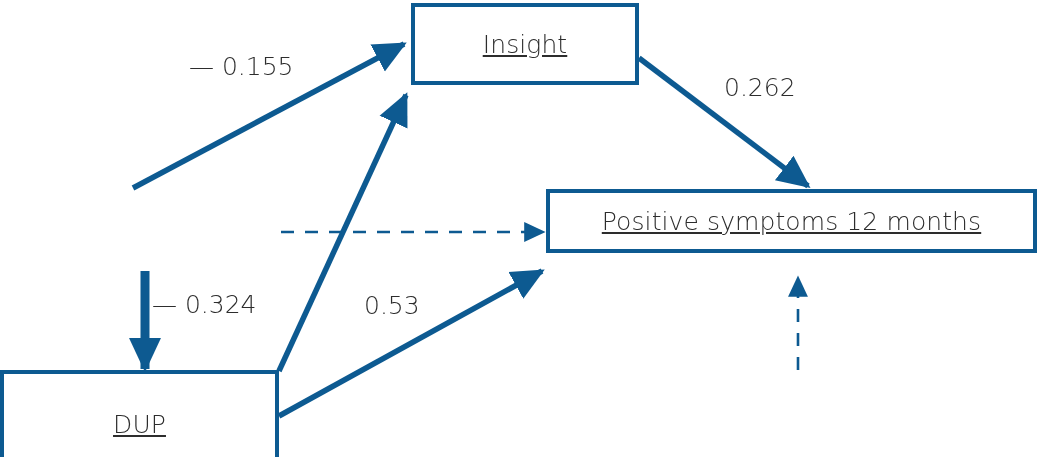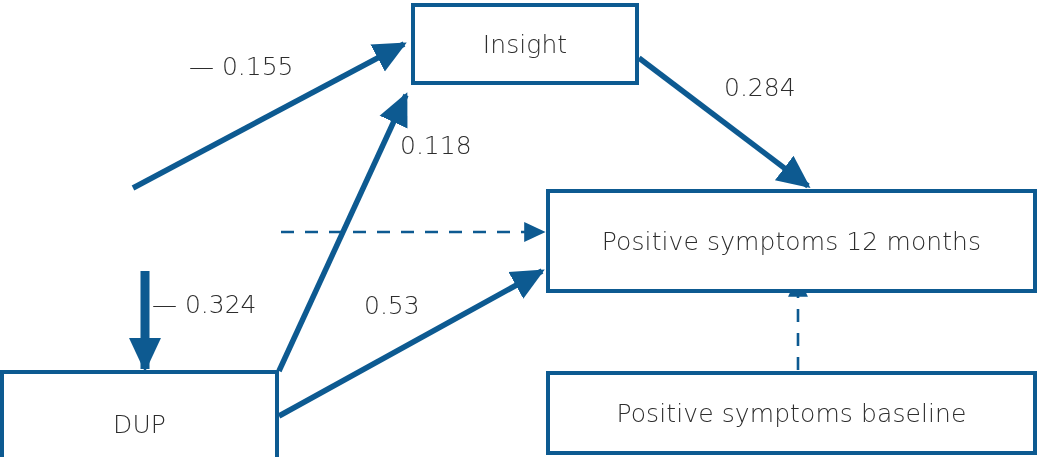--- a/index.html
+++ b/index.html
@@ -34,35 +34,36 @@
     justify-content: center;
     z-index: 3;
   }
   .node-label {
     font-family: "DejaVu Sans", sans-serif;
     font-size: 25px;
     font-weight: 300;
     color: #2d2d2d;
     letter-spacing: 0.1px;
     white-space: nowrap;
+    text-decoration: underline;
   }
   .edge-label {
     position: absolute;
     font-family: "DejaVu Sans", sans-serif;
     font-size: 25px;
     font-weight: 300;
     color: #2d2d2d;
     white-space: nowrap;
     z-index: 4;
   }
   
   #node-insight        { left: 411px; top: 3px;   width: 228px; height: 82px; }
   #node-attachment     { left: 0px;   top: 187px; width: 279px; height: 84px; }
   #node-dup            { left: 0px;   top: 370px; width: 279px; height: 109px; }
-  #node-pos12          { left: 546px; top: 189px; width: 491px; height: 104px; }
+  #node-pos12          { left: 546px; top: 189px; width: 491px; height: 64px; }
   #node-posbaseline    { left: 546px; top: 371px; width: 491px; height: 84px; }
 
   
   #label-att-insight   { left: 189px; top: 52px;  }
   #label-dup-insight   { left: 400px; top: 131px; }
   #label-insight-pos   { left: 724px; top: 73px;  }
   #label-att-dup       { left: 152px; top: 290px; }
   #label-dup-pos       { left: 364px; top: 291px; }
 </style>
 </head>
@@ -104,27 +105,23 @@
 
 
   <div class="node-box" id="node-dup">
     <span class="node-label">DUP</span>
   </div>
 
   <div class="node-box" id="node-pos12">
     <span class="node-label">Positive symptoms 12 months</span>
   </div>
 
-  <div class="node-box" id="node-posbaseline">
-    <span class="node-label">Positive symptoms baseline</span>
-  </div>
 
   <span class="edge-label" id="label-att-insight">— 0.155</span>
 
-  <span class="edge-label" id="label-dup-insight">0.118</span>
 
-  <span class="edge-label" id="label-insight-pos">0.284</span>
+  <span class="edge-label" id="label-insight-pos">0.262</span>
 
   <span class="edge-label" id="label-att-dup">— 0.324</span>
 
   <span class="edge-label" id="label-dup-pos">0.53</span>
 
 </div>
 
 </body></html>

